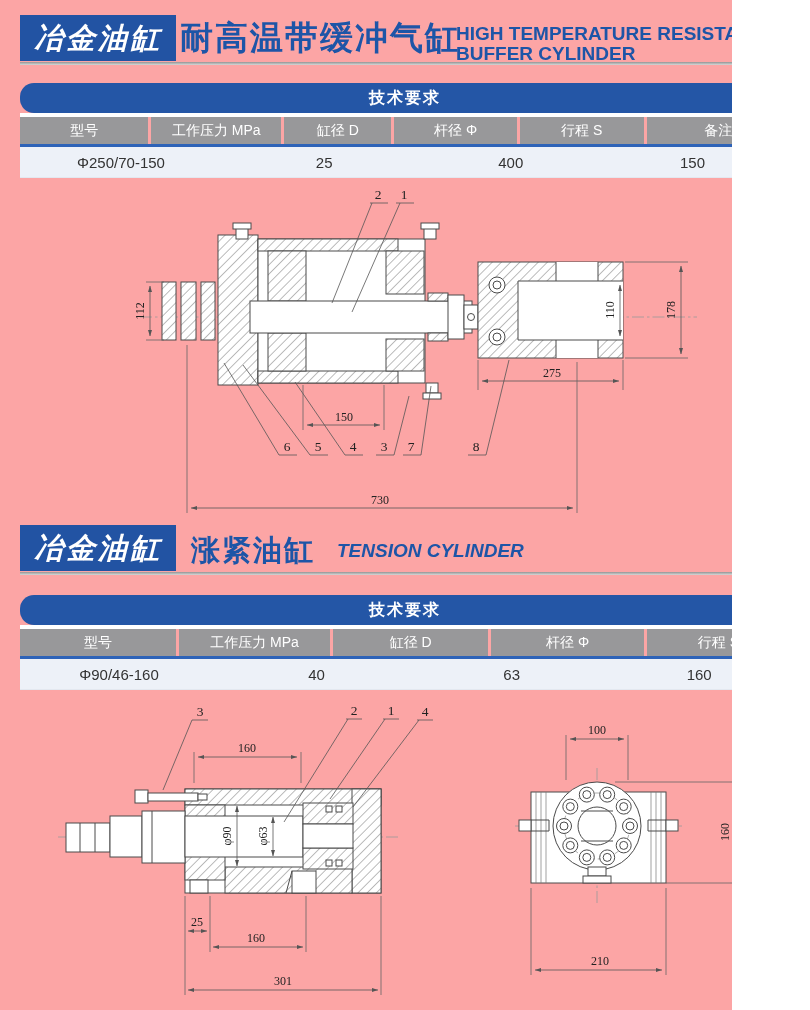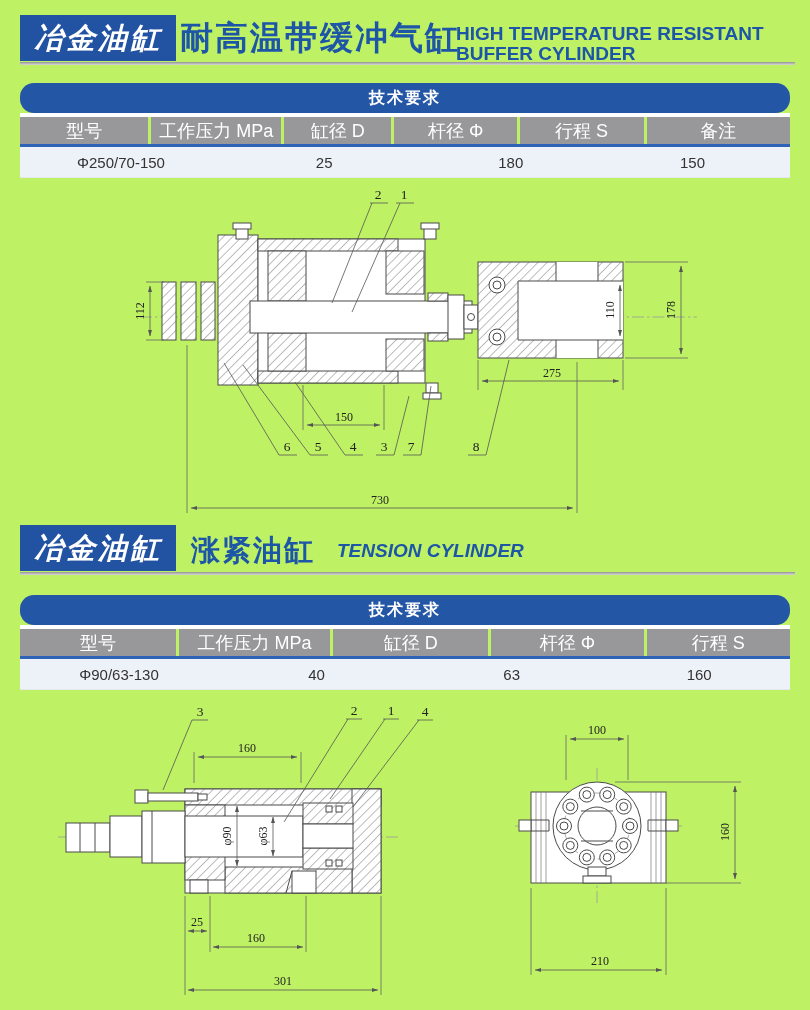--- a/index.html
+++ b/index.html
@@ -1,16 +1,16 @@
 <!DOCTYPE html>
 <html><head>
 <meta charset="utf-8">
 <style>
   html,body{margin:0;padding:0;background:#fff;}
-  .page{position:relative;width:810px;height:1010px;background:#bef264;overflow:hidden;
+  .page{position:relative;width:732px;height:1010px;background:#fca5a5;overflow:hidden;
         font-family:"Liberation Sans",sans-serif;}
   
   .badge{position:absolute;left:20px;width:156px;height:46px;background:#2253a3;color:#fff;
          text-align:center;line-height:46px;font-size:29px;font-weight:bold;font-style:italic;
          font-family:"DejaVu Serif",serif;letter-spacing:3px;}
   .b1{top:15px}.b2{top:525px}
   .title-cn{position:absolute;color:#1d55a7;font-weight:bold;white-space:nowrap;}
   .t1{left:180px;top:16px;font-size:33px;letter-spacing:2px;}
   .t2{left:191px;top:531px;font-size:29px;letter-spacing:2px;}
   .title-en{position:absolute;color:#1d55a7;font-weight:bold;}
@@ -18,21 +18,21 @@
   .e2{left:337px;top:540px;font-size:19px;font-style:italic;}
   .rule{position:absolute;left:20px;width:775px;height:3px;background:linear-gradient(#949494,#d8d8d8);}
   .r1{top:62px}.r2{top:572px}
   
   .tbl{position:absolute;left:20px;width:770px;}
   .tbl1{top:83px}.tbl2{top:595px}
   .tbar{height:30px;background:#2456a6;color:#fff;font-size:16px;font-weight:bold;
         text-align:center;line-height:30px;letter-spacing:2px;border-radius:14px;}
   .tgap{height:4px;background:#fff;}
   .thead{display:flex;gap:3px;height:27px;}
-  .th{background:#98989a;color:#fff;font-size:18px;display:flex;align-items:center;justify-content:center;}
+  .th{background:#98989a;color:#fff;font-size:14px;display:flex;align-items:center;justify-content:center;}
   .tline{height:3px;background:#2e63b8;}
   .trow{display:flex;gap:0;height:30px;border-bottom:1px solid #e3e8f0;}
   .td{background:#edf1f8;color:#333;font-size:15px;display:flex;align-items:center;justify-content:center;}
   
   .a0{flex:17}.a1{flex:17.2}.a2{flex:14.2}.a3{flex:16.2}.a4{flex:16.4}.a5{flex:19}
   
   .b0{flex:20.6}.b1c{flex:19.9}.b2c{flex:20.5}.b3c{flex:20.1}.b4c{flex:18.9}
   
   .dwg1{position:absolute;left:0;top:180px;}
   .dwg2{position:absolute;left:0;top:700px;}
@@ -68,21 +68,21 @@
       <div class="th a1">工作压力 MPa</div>
       <div class="th a2">缸径 D</div>
       <div class="th a3">杆径 Φ</div>
       <div class="th a4">行程 S</div>
       <div class="th a5">备注</div>
     </div>
     <div class="tline"></div>
     <div class="trow">
       <div class="td a0">Φ250/70-150</div>
       <div class="td a1">25</div>
-      <div class="td a2">180</div>
+      <div class="td a2">400</div>
       <div class="td a4">150</div>
     </div>
   </div>
 
   <svg class="dwg1" width="810" height="335" viewBox="0 180 810 335">
     <defs>
       <pattern id="h1" width="6.5" height="6.5" patternUnits="userSpaceOnUse" patternTransform="rotate(45)">
         <rect width="6.5" height="6.5" fill="#fff"></rect>
         <line x1="0" y1="0" x2="0" y2="6.5" stroke="#6b6b6b" stroke-width="0.9"></line>
       </pattern>
@@ -192,21 +192,21 @@
     <div class="tgap"></div>
     <div class="thead">
       <div class="th b0">型号</div>
       <div class="th b1c">工作压力 MPa</div>
       <div class="th b2c">缸径 D</div>
       <div class="th b3c">杆径 Φ</div>
       <div class="th b4c">行程 S</div>
     </div>
     <div class="tline"></div>
     <div class="trow">
-      <div class="td b0">Φ90/63-130</div>
+      <div class="td b0">Φ90/46-160</div>
       <div class="td b2c">40</div>
       <div class="td b3c">63</div>
       <div class="td b4c">160</div>
     </div>
   </div>
 
   <svg class="dwg2" width="810" height="305" viewBox="0 700 810 305">
     <defs>
       <pattern id="h2" width="6.5" height="6.5" patternUnits="userSpaceOnUse" patternTransform="rotate(45)">
         <rect width="6.5" height="6.5" fill="#fff"></rect>

